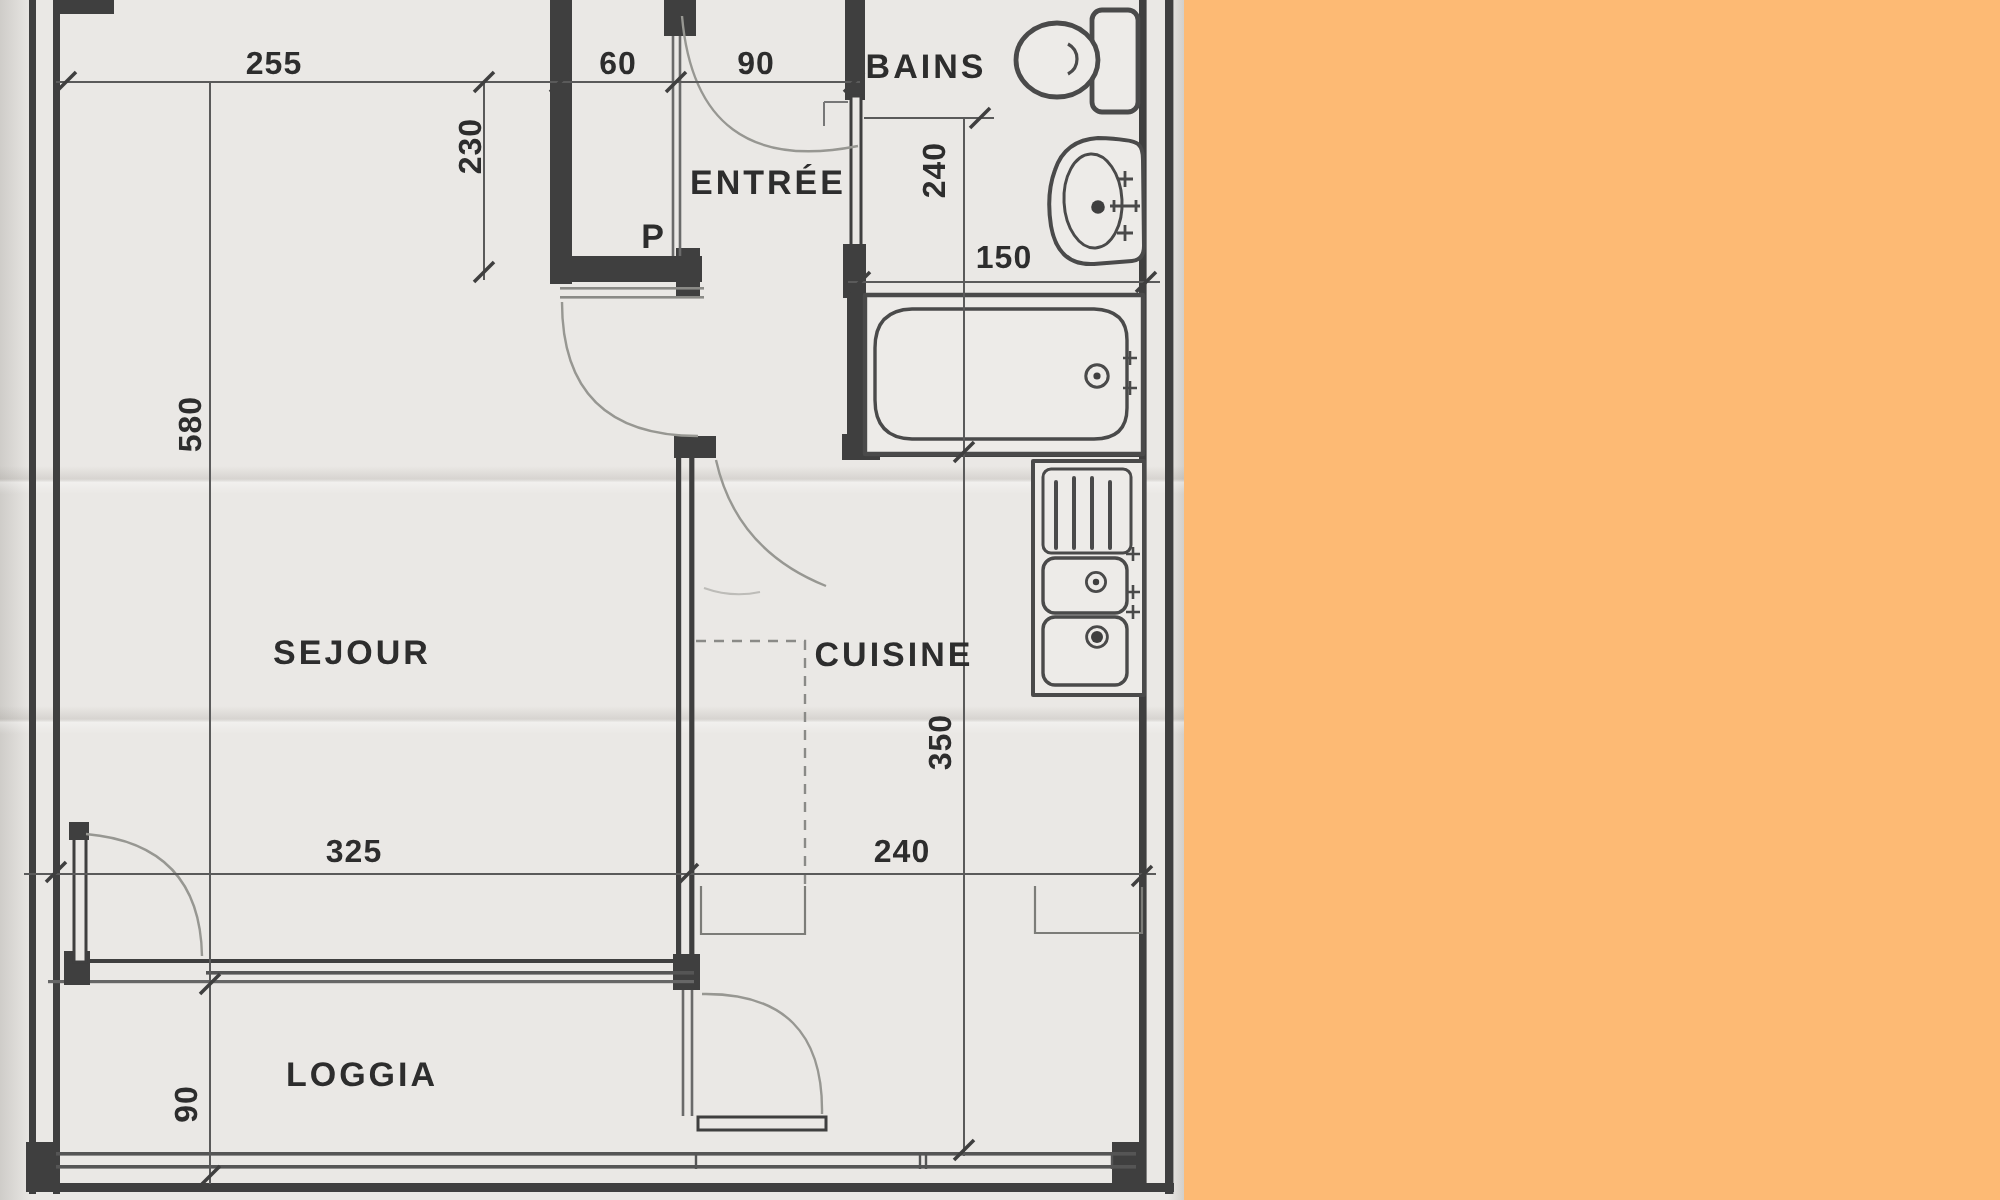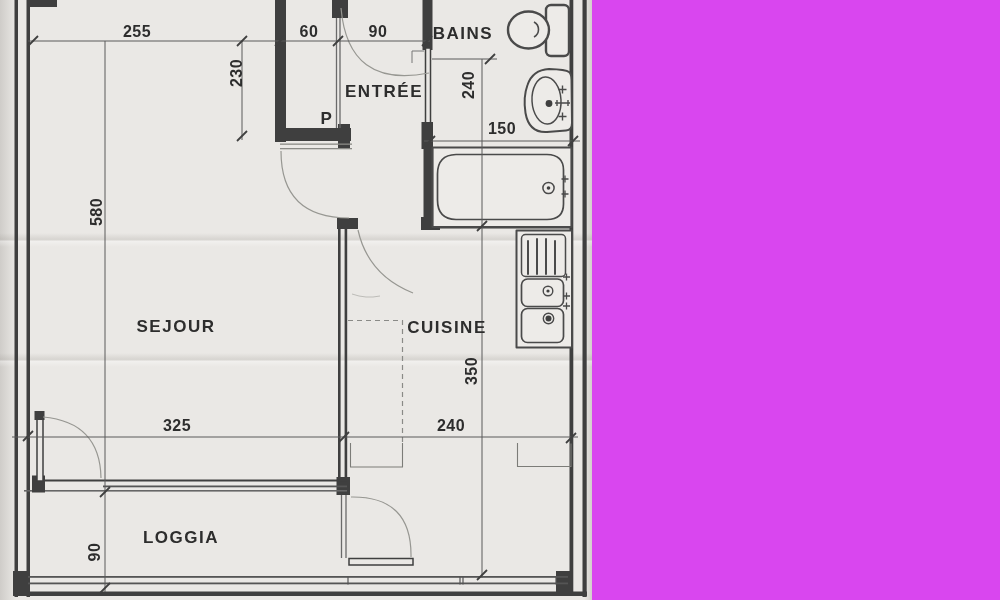--- a/index.html
+++ b/index.html
@@ -1,16 +1,16 @@
 <!DOCTYPE html>
 <html><head>
 <meta charset="utf-8">
 <style>
   html,body{margin:0;padding:0;background:#ffffff;}
-  .stage{position:relative;width:1000px;height:600px;background:#d946ef;overflow:hidden;
+  .stage{position:relative;width:1000px;height:600px;background:#fdba74;overflow:hidden;
          font-family:"Liberation Sans",sans-serif;}
   svg{display:block;}
   .wall{fill:#3f3f3f;}
   .thinline{stroke:#6a6a6a;stroke-width:1.3;fill:none;}
   .fixture{stroke:#4a4a4a;fill:#edebe8;stroke-linejoin:round;}
   .fx-line{stroke:#4a4a4a;fill:none;}
   .dim{stroke:#5a5a5a;stroke-width:1;fill:none;}
   .tick{stroke:#3f3f3f;stroke-width:1.8;}
   .arc{stroke:#979792;stroke-width:1.2;fill:none;}
   .leaf{fill:#eae8e5;stroke:#3f3f3f;stroke-width:1.5;}

